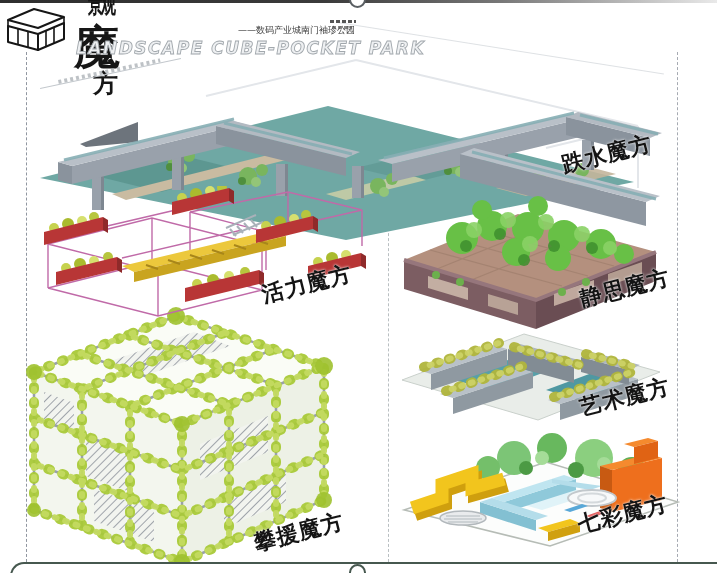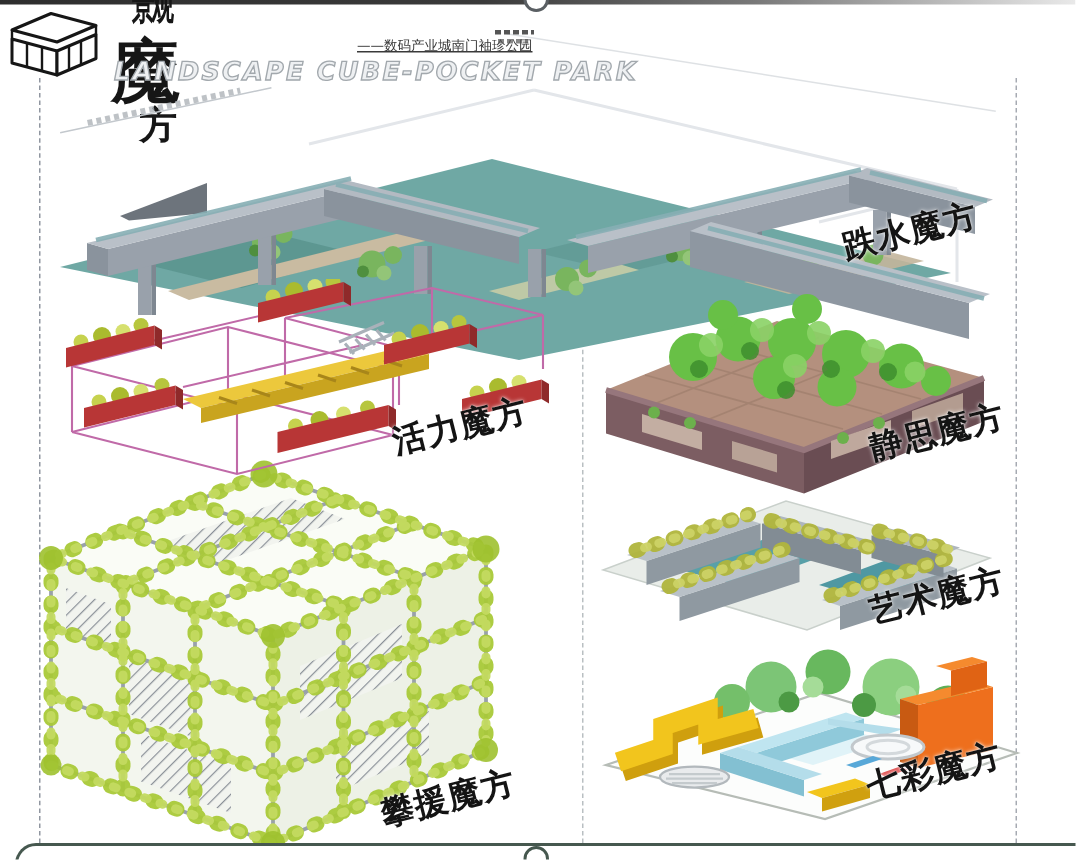--- a/index.html
+++ b/index.html
@@ -22,21 +22,21 @@
   .divider{width:0;border-left:1px dashed #9096a0;}
   .div-left{left:26px;top:52px;height:510px;}
   .div-right{left:677px;top:52px;height:510px;opacity:.8;}
   .div-mid{left:388px;top:198px;height:364px;border-color:#b9bfc2;}
   
   .logo-zh{left:74px;top:2px;display:flex;align-items:flex-end;color:#161616;flex-direction:column;}
   .zh-prefix{font-size:15px;font-weight:900;letter-spacing:-2px;
     transform:scaleY(1.85);transform-origin:bottom;margin:0 4px 7px 0;}
   .zh-magic{font-size:46px;font-weight:900;line-height:.85;letter-spacing:-2px;}
   .zh-fang{font-size:25px;font-weight:900;margin:0 0 3px 1px;}
-  .logo-sub{left:238px;top:24px;font-size:9px;color:#3a3a3a;white-space:nowrap;text-decoration:underline;}
+  .logo-sub{left:238px;top:24px;font-size:9px;color:#3a3a3a;white-space:nowrap;}
   .logo-en{left:76px;top:38px;font-size:17px;font-style:italic;font-weight:700;
     letter-spacing:1.5px;color:#eef0f2;-webkit-text-stroke:0.9px #a2a8ad;white-space:nowrap;}
   
   .leader{height:1px;background:#c3c8cd;transform-origin:left top;}
   .micro{height:4px;opacity:.8;transform-origin:left top;filter:blur(.4px);
     background:repeating-linear-gradient(90deg,#aeb4b9 0 3px,transparent 3px 6px);}
   .smudge{width:26px;height:3px;filter:blur(.3px);
     background:repeating-linear-gradient(90deg,#555 0 4px,transparent 4px 6px);}
   
   .cube-label{position:absolute;font-size:22px;font-weight:900;color:#141414;

